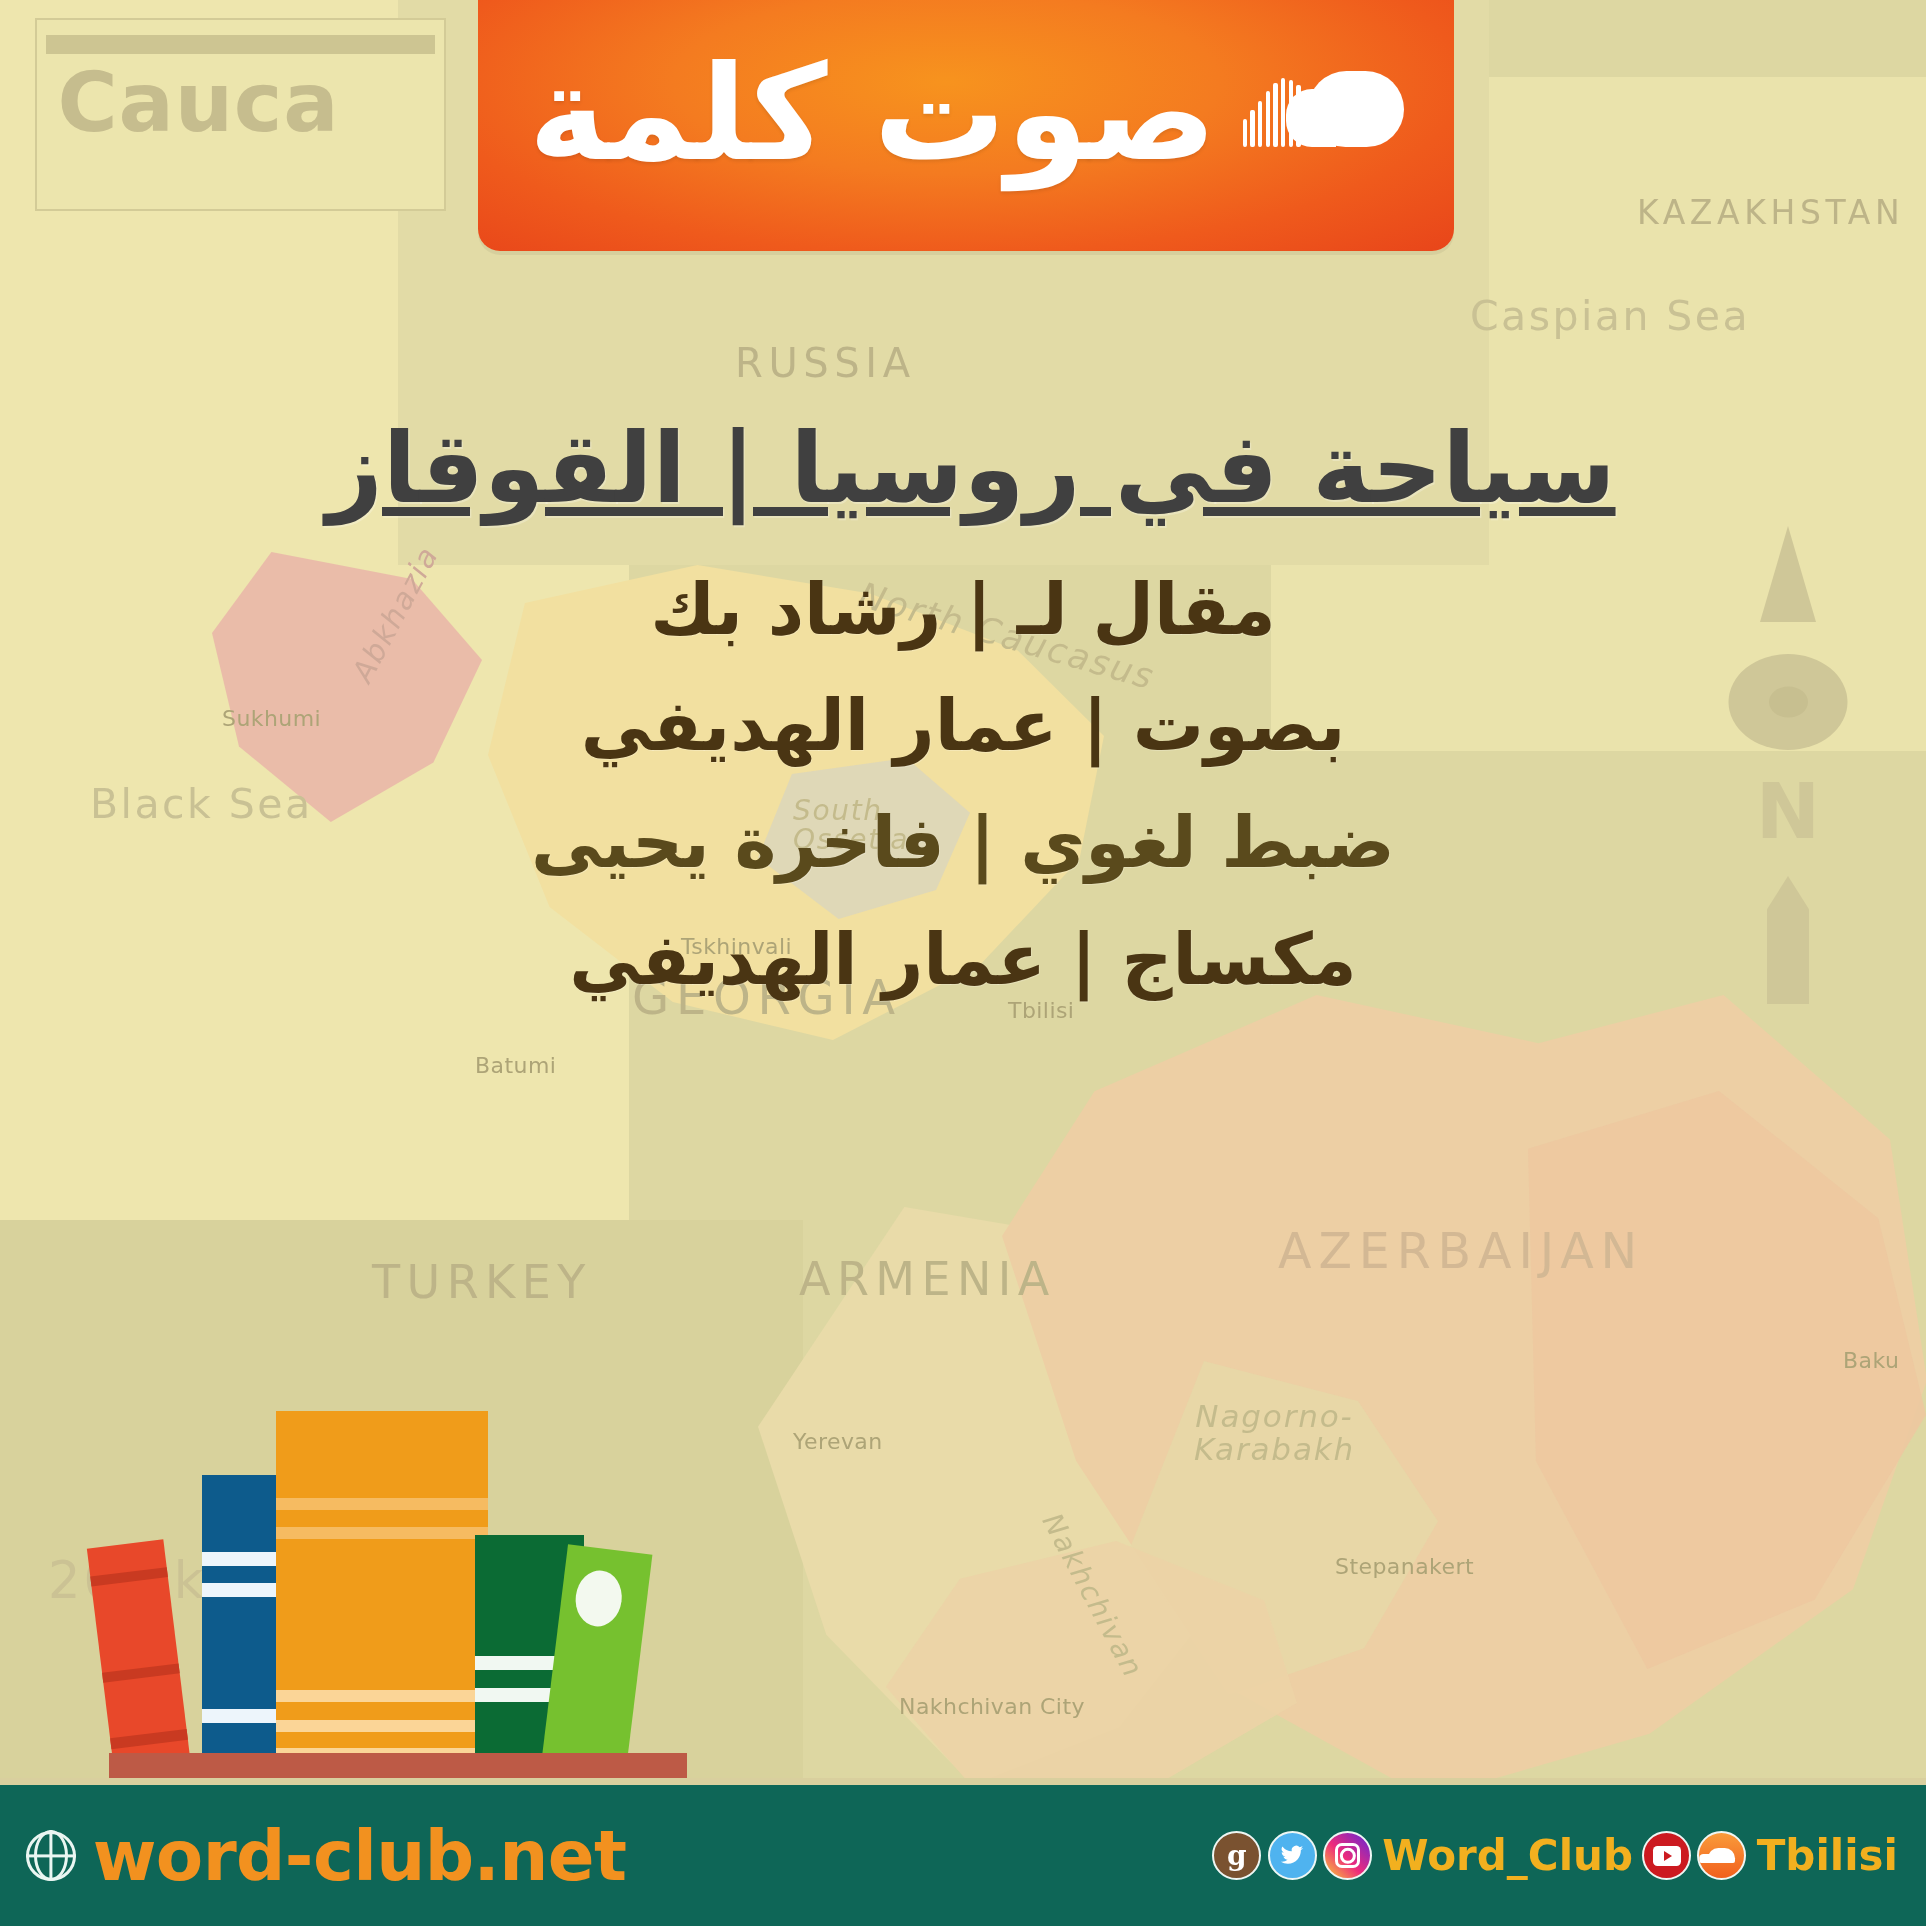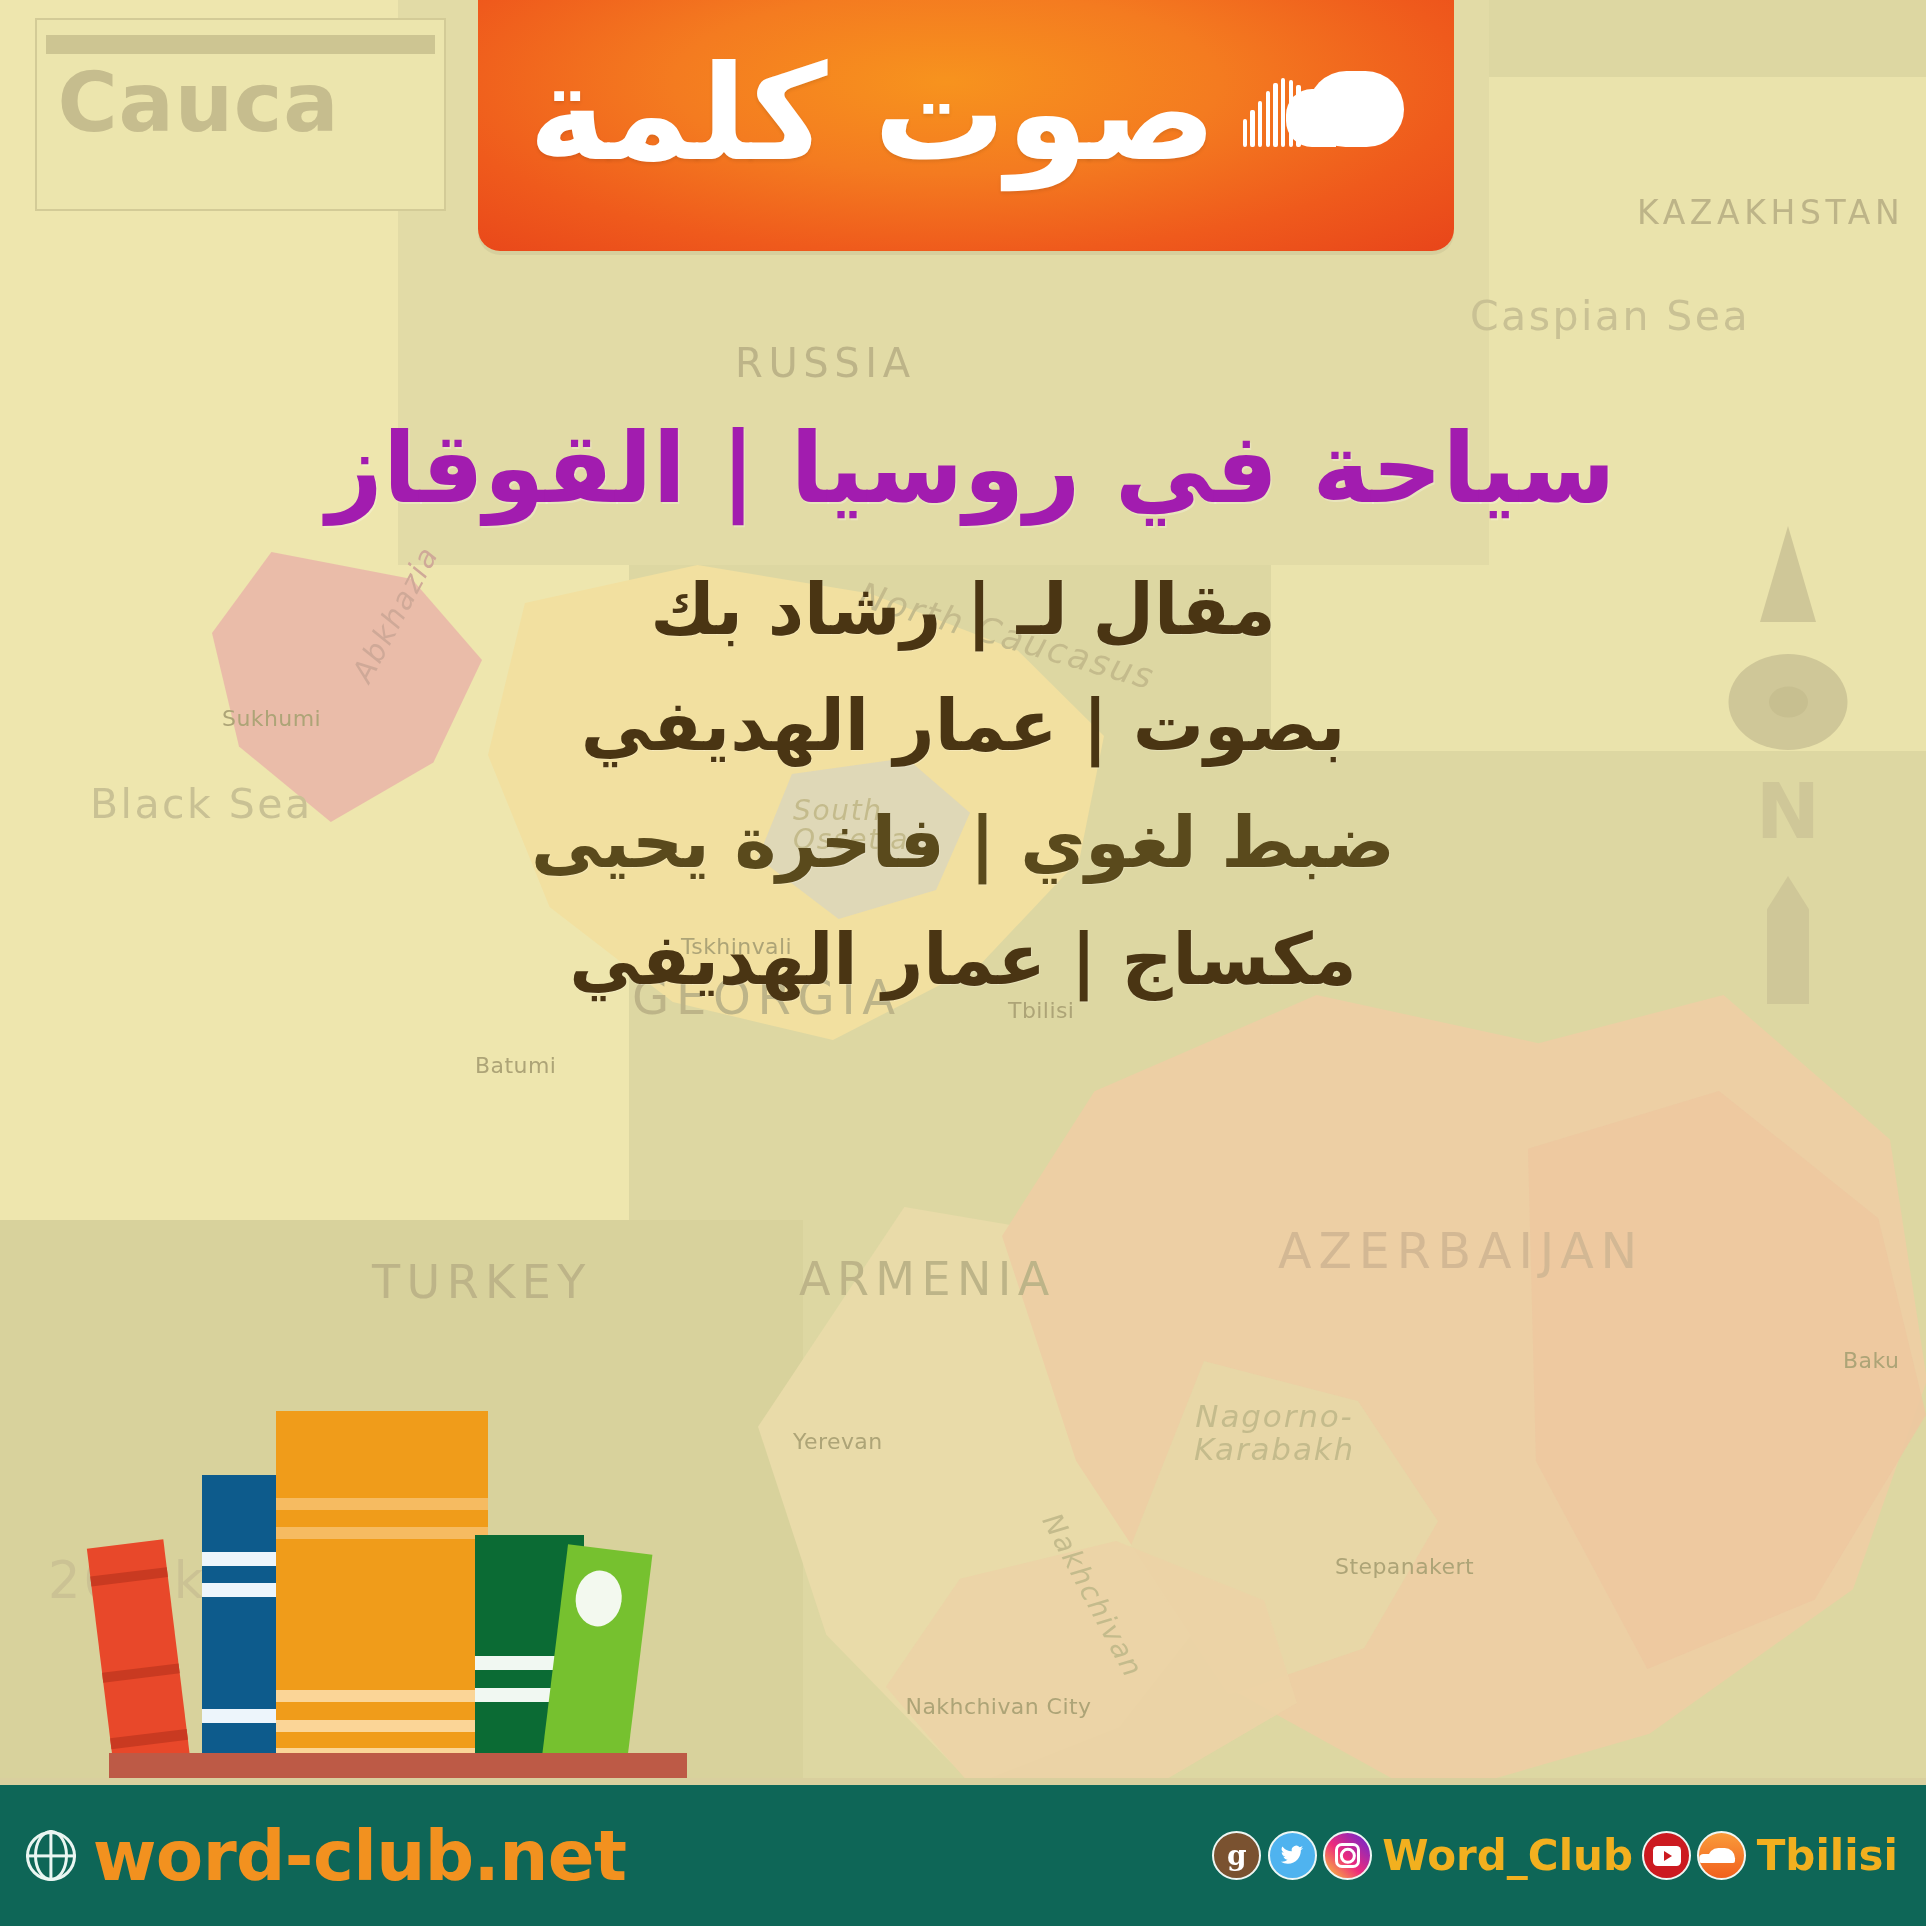--- a/index.html
+++ b/index.html
@@ -77,21 +77,21 @@
   }
 
   .map-label{
     position:absolute;
     color:#b8ae84;
     letter-spacing:.06em;
     white-space:nowrap;
     user-select:none;
   }
   .map-label.country{font-size:40px;letter-spacing:.14em;color:#bdb488;}
-  .map-label.city{font-size:22px;color:#ada477;letter-spacing:.02em;text-align:center;}
+  .map-label.city{font-size:22px;color:#ada477;letter-spacing:.02em;}
   .map-label.sea{font-size:41px;color:#c9c194;line-height:1.05;}
   .map-label.italic{font-style:italic;font-size:35px;color:#c4bb8c;}
 
   
   .map-title-box{
     position:absolute;left:35px;top:18px;width:411px;height:193px;
     background:#ece5ad;border:2.6px solid #d3cb97;
   }
   .map-title-box .bar{height:19px;background:#cdc592;margin:15.4px 9px 0 9px;}
   .map-title-box .txt{
@@ -150,23 +150,24 @@
   }
   .sc-logo .bars{position:absolute;left:0;top:16.7px;display:flex;align-items:flex-end;gap:3.2px;height:69px;}
   .sc-logo .bars i{display:block;width:4.5px;background:#fff;border-radius:1.9px;}
 
   
   .content{
     position:absolute;left:0;right:0;top:411px;
     text-align:center;direction:rtl;
   }
   .title{
-    font-size:98px;font-weight:700;color:#a21caf;line-height:1.18;
+    font-size:98px;font-weight:700;color:#404040;line-height:1.18;
     text-shadow:1.3px 1.9px 0 rgba(255,255,255,.25);
     margin:0 0 45px 16px;
+    text-decoration:underline;
   }
   .credit{
     font-size:71px;font-weight:700;color:#4a3513;line-height:1.08;
     margin:0 0 40px 0;
     text-shadow:0.6px 1.3px 0 rgba(255,255,255,.22);
   }
   .credit.c3{color:#5a4a1c;}
 
   
   .books{position:absolute;left:109px;bottom:148px;width:488px;height:360px;}

